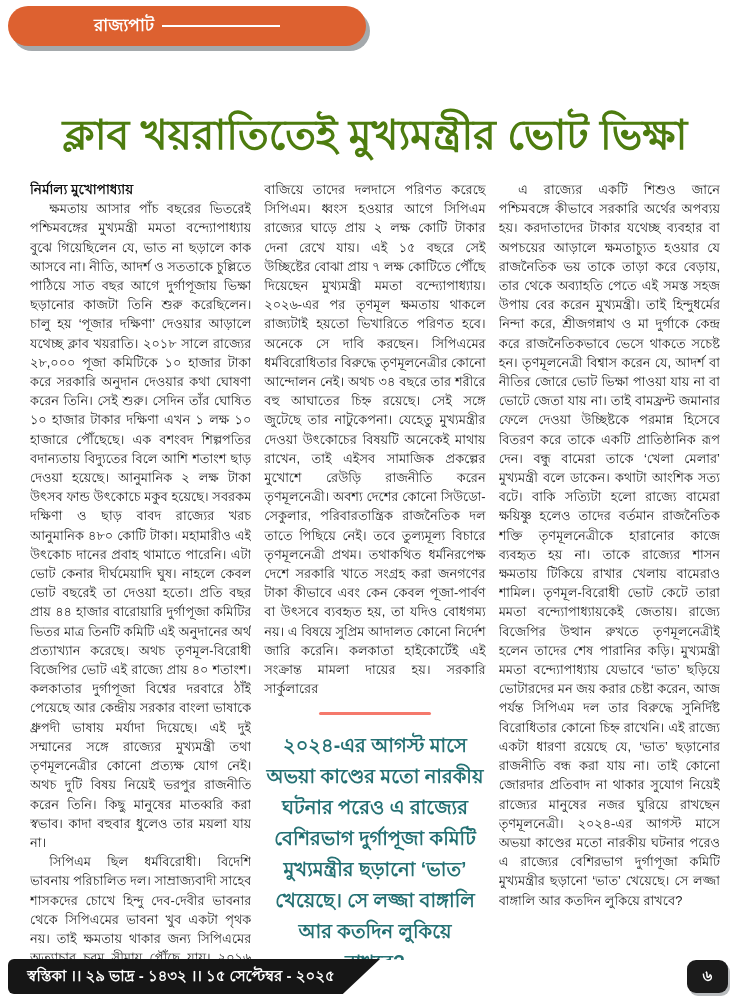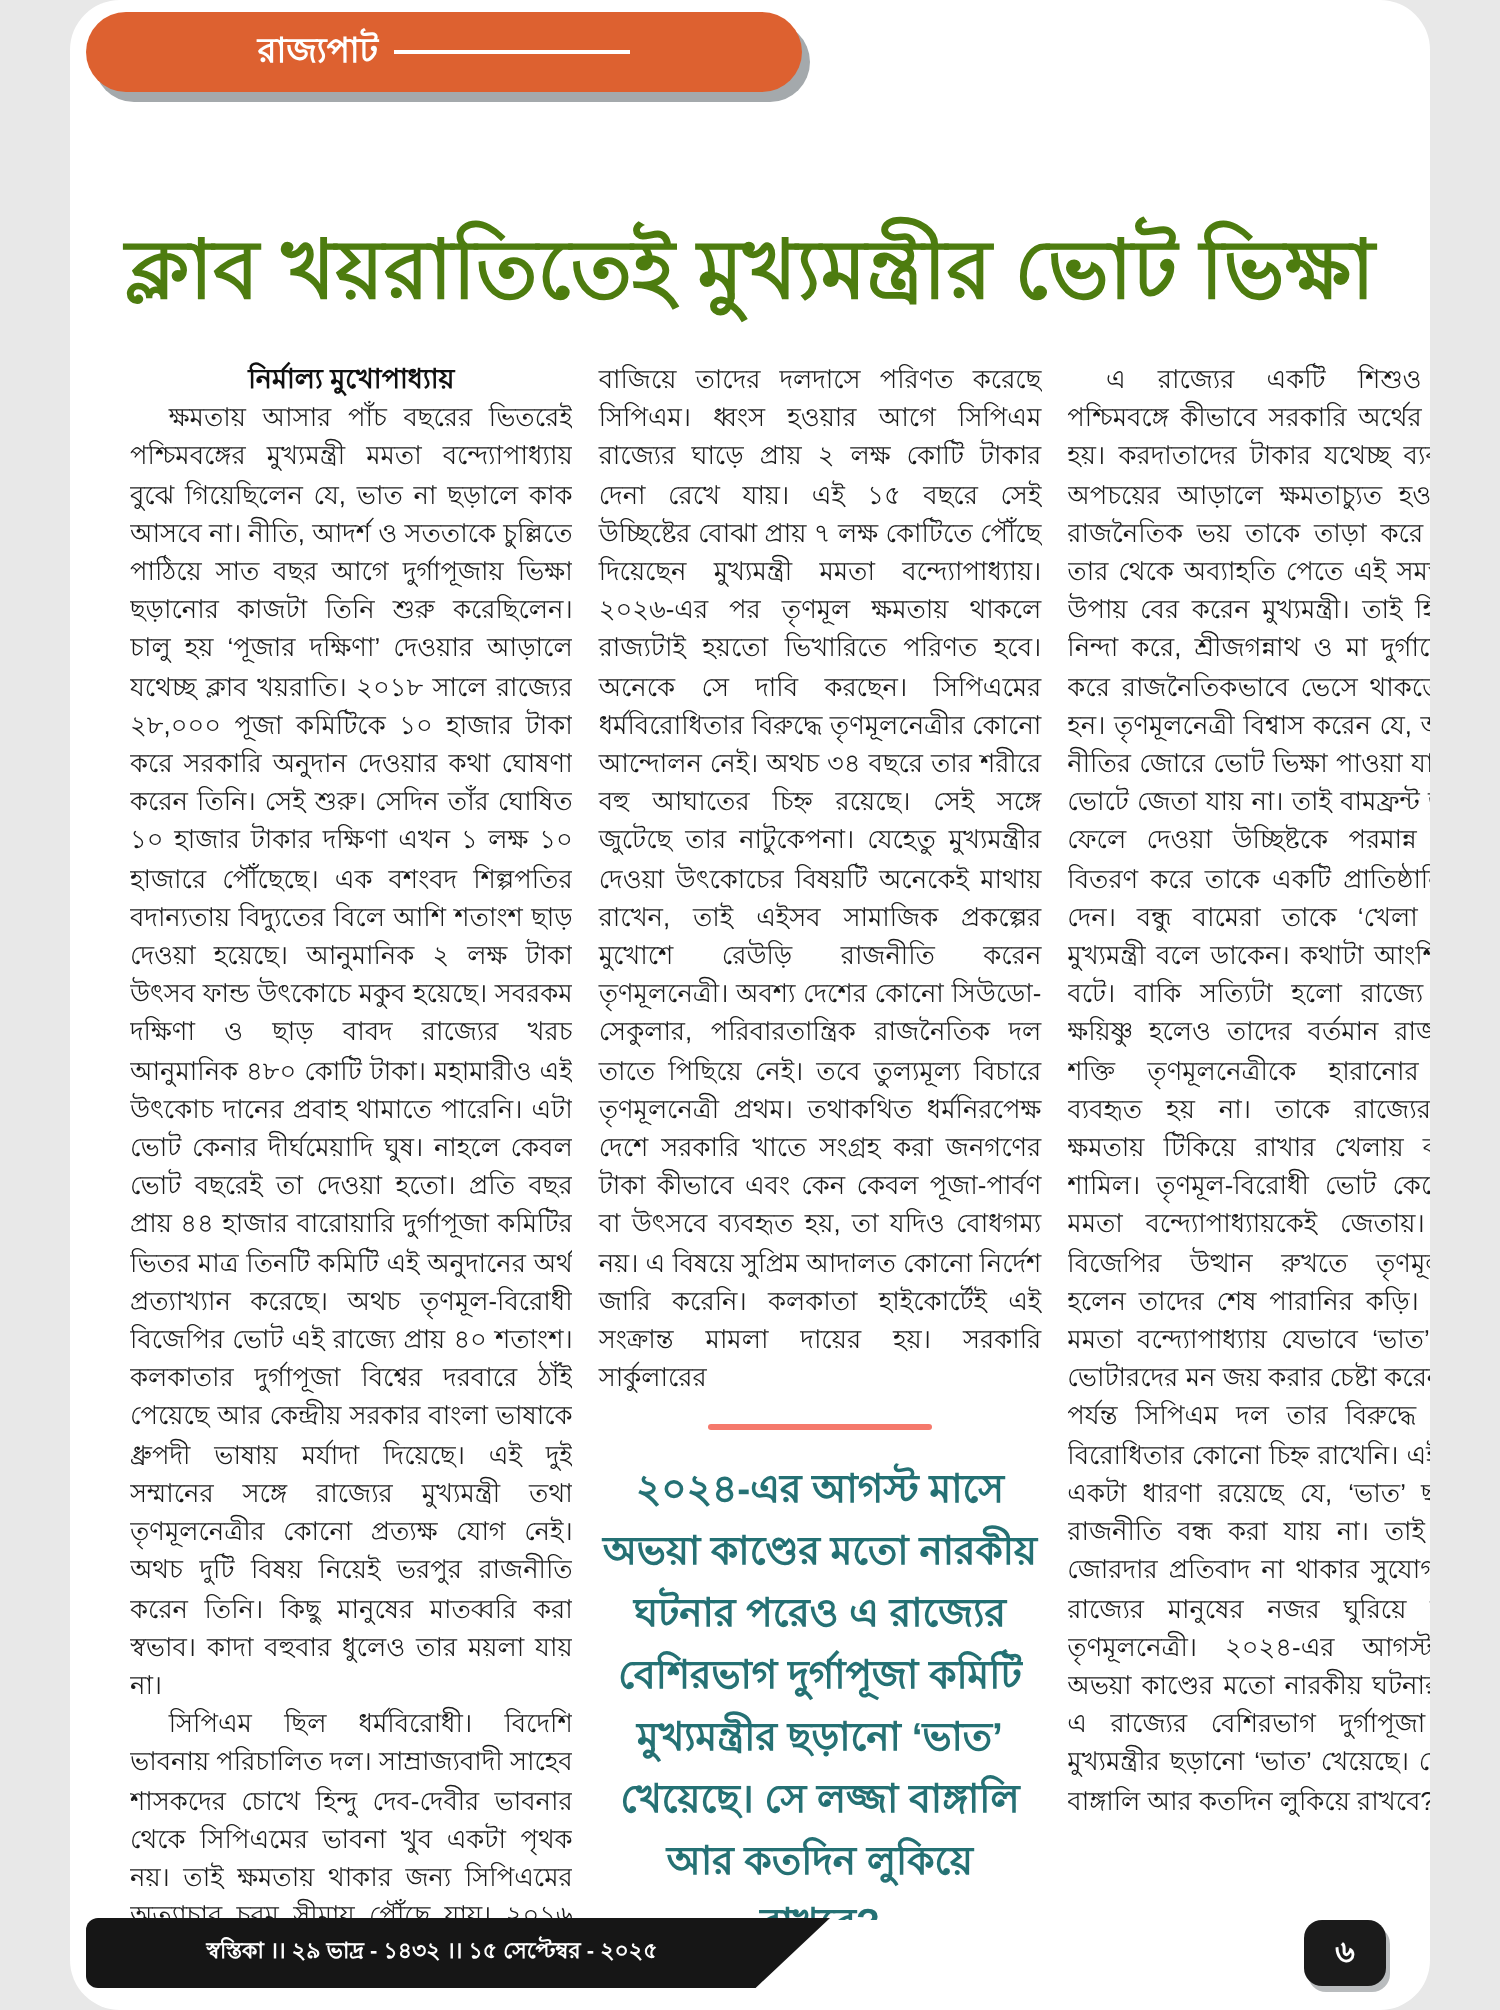--- a/index.html
+++ b/index.html
@@ -1,20 +1,19 @@
 <!DOCTYPE html>
 <html><head>
 <meta charset="utf-8">
 <style>
   html,body { margin:0; padding:0; background:#e8e8e8; }
   .page {
-    position:relative; width:680px; height:1005px; margin:0 auto;
+    position:relative; width:750px; height:1005px; margin:0 auto;
     background:#ffffff; overflow:hidden;
     font-family:"Liberation Sans", sans-serif;
-    border-radius:25px;
   }
 
   
   .section-tab {
     position:absolute; left:8px; top:6px; width:358px; height:40px;
     background:#dd6130; border-radius:21px;
     box-shadow:4px 5px 0 #a4a9ac;
     color:#ffffff; display:flex; align-items:center; justify-content:center;
     gap:8px; font-size:17px; font-weight:bold;
   }
@@ -36,38 +35,38 @@
     display:flex; gap:13px;
   }
   .col {
     flex:1 1 0; min-width:0; overflow:hidden;
     font-size:12.9px; line-height:19.2px; text-align:justify;
     color:#1c1c1c;
   }
   .col p { margin:0; }
   .indent { text-indent:1.5em; }
   .byline {
-    font-weight:bold; text-align:center; font-size:13.5px;
+    font-weight:bold; text-align:left; font-size:13.5px;
     margin:0 0 3px 0; color:#111;
   }
 
   
   .quote-block { margin-top:14px; text-align:center; }
   .rule { width:112px; height:3px; background:#f5796c; margin:0 auto; border-radius:2px; }
   .quote-text {
     color:#257174; font-weight:bold; font-size:19.5px; line-height:31px;
     padding:15px 2px 17px 2px; text-align:center;
   }
 
   
   .footer-bar {
     position:absolute; left:8px; bottom:11px; width:372px; height:35px;
     background:#161616; color:#ffffff;
     display:flex; align-items:center; justify-content:center;
-    font-size:11px; font-weight:bold;
+    font-size:15px; font-weight:bold;
     clip-path:polygon(0 0, 100% 0, 90% 100%, 0 100%);
     border-radius:6px 0 0 6px; padding-right:26px; box-sizing:border-box;
   }
   .page-badge {
     position:absolute; right:22px; bottom:12px; width:41px; height:33px;
     background:#1b1b1b; color:#ffffff; border-radius:9px;
     display:flex; align-items:center; justify-content:center;
     font-size:15px; font-weight:bold;
     box-shadow:2px 3px 0 #b9bcbe;
   }

